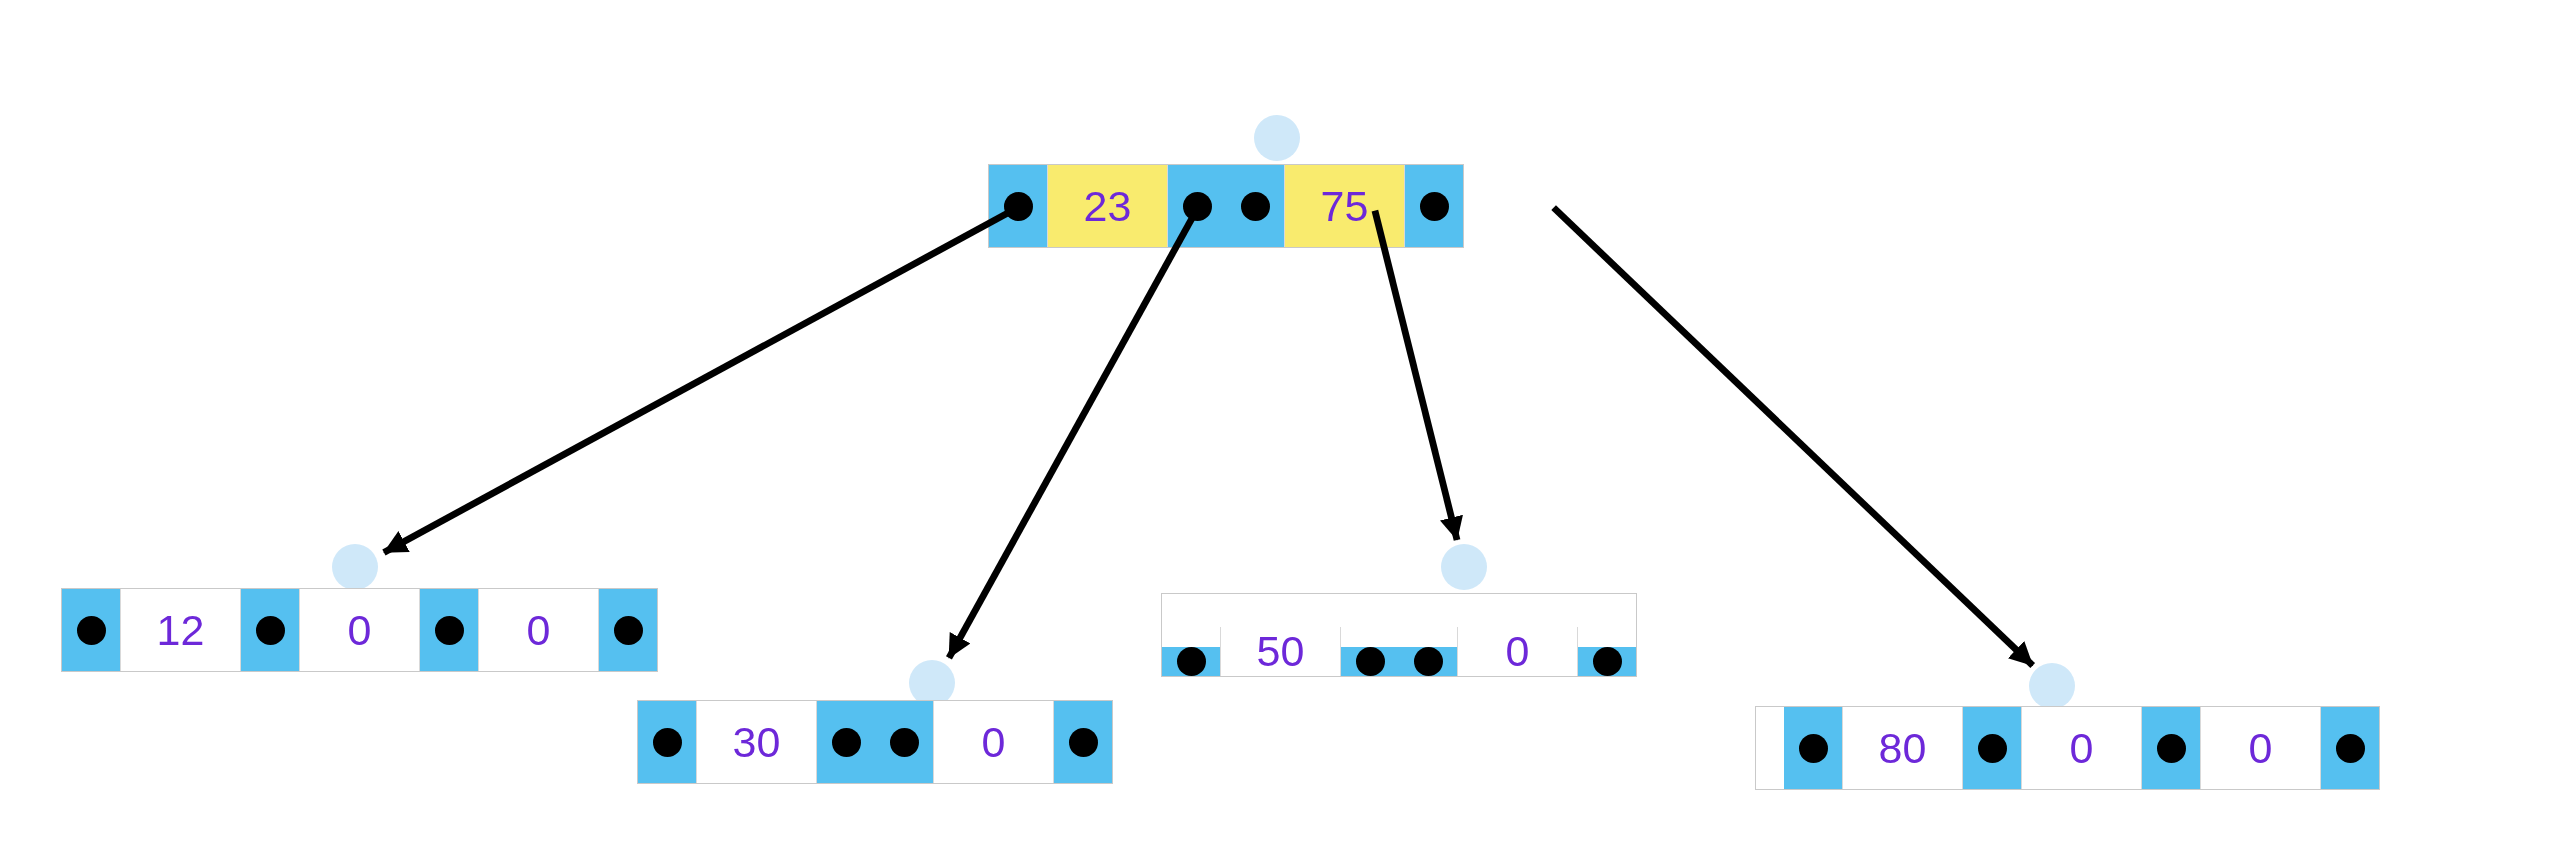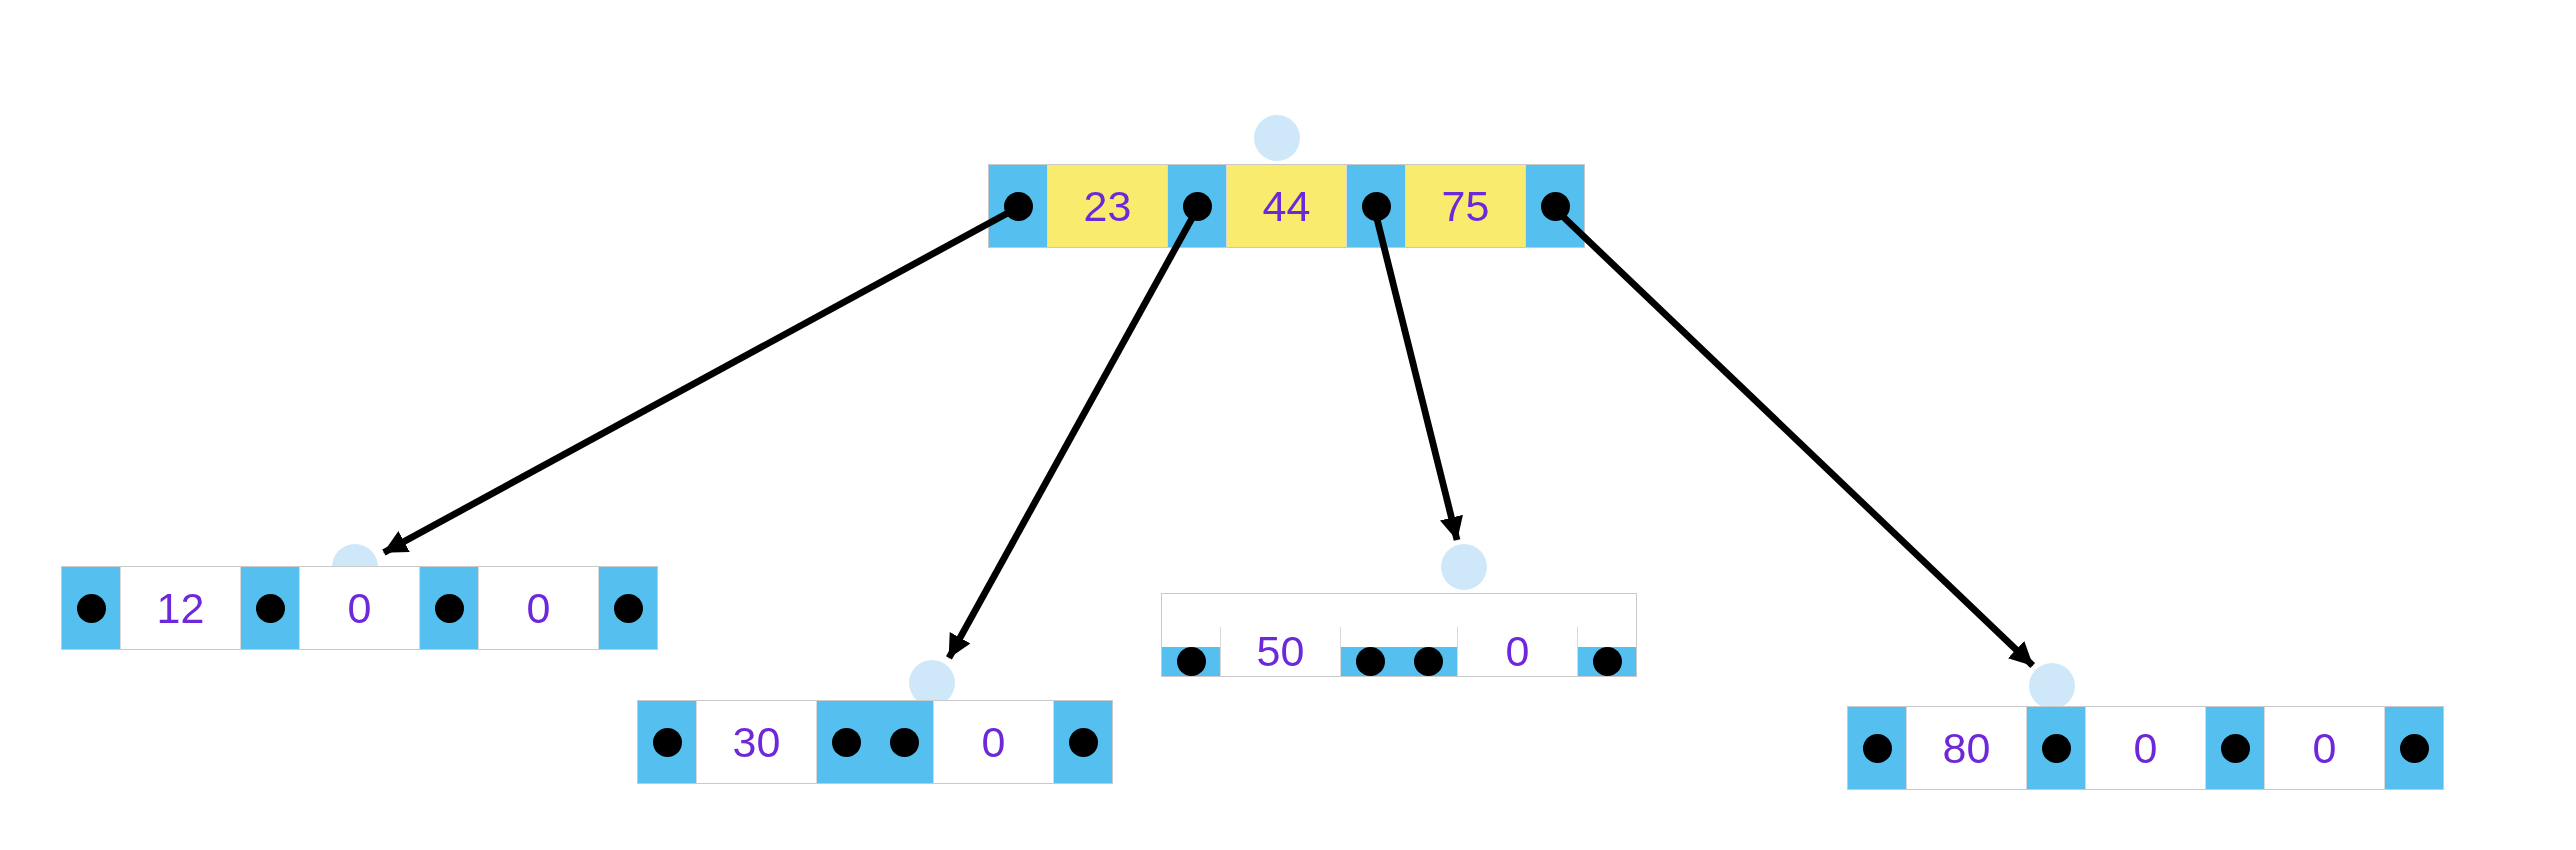--- a/index.html
+++ b/index.html
@@ -56,31 +56,30 @@
   <div class="handle" style="left:2029px; top:663px;"></div>
 
   <div class="node node-root" style="left:988px; top:164px;">
     <div class="cell pcell">
         <div class="dot"></div>
       </div>
     <div class="cell kcell">23</div>
     <div class="cell pcell">
         <div class="dot"></div>
       </div>
-    <div class="cell kcell">44</div>
     <div class="cell pcell">
         <div class="dot"></div>
       </div>
     <div class="cell kcell">75</div>
     <div class="cell pcell">
         <div class="dot"></div>
       </div>
   </div>
 
-  <div class="node node-leaf" style="left:61px; top:566px;">
+  <div class="node node-leaf" style="left:61px; top:588px;">
     <div class="cell pcell">
         <div class="dot"></div>
       </div>
     <div class="cell kcell">12</div>
     <div class="cell pcell">
         <div class="dot"></div>
       </div>
     <div class="cell kcell">0</div>
     <div class="cell pcell">
         <div class="dot"></div>
@@ -118,21 +117,21 @@
       </div>
     <div class="cell pcell">
         <div class="dot"></div>
       </div>
     <div class="cell kcell">0</div>
     <div class="cell pcell">
         <div class="dot"></div>
       </div>
   </div>
 
-  <div class="node node-leaf" style="left:1847px; top:706px;">
+  <div class="node node-leaf" style="left:1755px; top:706px;padding-left:28px;">
     <div class="cell pcell">
         <div class="dot"></div>
       </div>
     <div class="cell kcell">80</div>
     <div class="cell pcell">
         <div class="dot"></div>
       </div>
     <div class="cell kcell">0</div>
     <div class="cell pcell">
         <div class="dot"></div>

